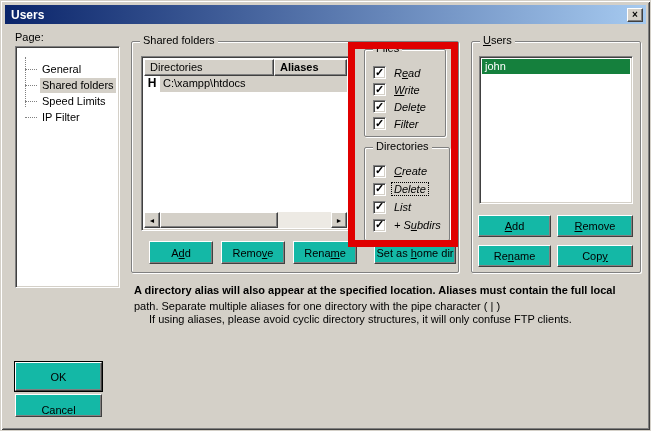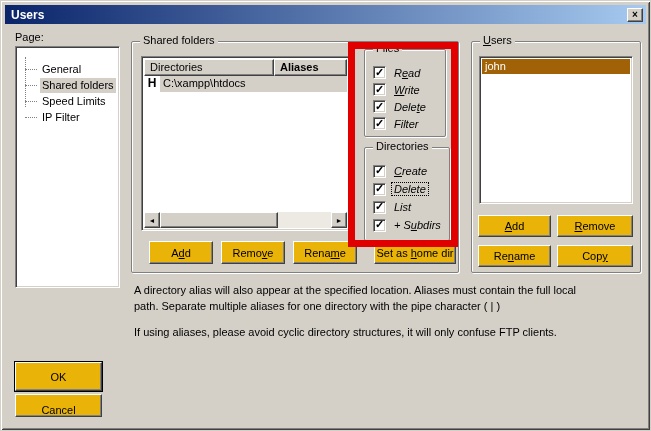--- a/index.html
+++ b/index.html
@@ -30,21 +30,21 @@
     box-shadow: inset 1px 1px 0 #404040, inset -1px -1px 0 #D4D0C8;
   }
   .groupbox {
     position:absolute; border:1px solid #808080; border-radius:2px;
     box-shadow: 1px 1px 0 #FFFFFF, inset 1px 1px 0 #FFFFFF;
   }
   .groupbox > .legend {
     position:absolute; top:-8px; left:8px; background:#D4D0C8; padding:0 3px; white-space:nowrap;
   }
   .btn {
-    position:absolute; background:#eab308;
+    position:absolute; background:#14b8a6;
     border:1px solid; border-color:#FFFFFF #404040 #404040 #FFFFFF;
     box-shadow: inset -1px -1px 0 #808080;
     display:flex; align-items:center; justify-content:center; font-size:11px; white-space:nowrap;
   }
   .btn.default { outline:1px solid #000; }
   
   .tree { position:absolute; left:14px; top:45px; width:105px; height:242px; }
   .tree-inner { position:absolute; inset:2px; overflow:hidden; }
   .tree-vline { position:absolute; left:7px; top:8px; height:50px; border-left:1px dotted #808080; }
   .tree-item { position:relative; height:16px; line-height:15px; padding-left:22px; white-space:nowrap; }
@@ -87,21 +87,21 @@
     display:flex; align-items:center; justify-content:center;
   }
   .checkbox .check { visibility:hidden; font-size:11px; font-weight:bold; line-height:1; margin-top:-1px; }
   .checkbox.checked .check { visibility:visible; }
   .cb-label { margin-left:6px; white-space:nowrap; padding:0 2px;font-style:italic; }
   .cb-label.focused { outline:1px dotted #000; }
   
   .userlist { position:absolute; left:478px; top:55px; width:154px; height:148px; }
   .ul-inner { position:absolute; inset:2px; background:#fff; overflow:hidden; }
   .user-row { height:15px; line-height:14px; padding-left:3px; }
-  .user-row.selected { background:#a16207; color:#fff; }
+  .user-row.selected { background:#15803d; color:#fff; }
   
   .annotation { position:absolute; left:347px; top:41px; width:110px; height:205px; border:7px solid #E00000; z-index:50; pointer-events:none; }
   .note { position:absolute; left:133px; line-height:16px; white-space:nowrap; }
   u { text-decoration:underline; }
 </style>
 </head>
 <body>
 
 <div class="window">
 
@@ -241,23 +241,23 @@
   <div class="btn" style="left:556px; top:214px; width:76px; height:22px;">
       <span><u>R</u>emove</span>
     </div>
   <div class="btn" style="left:477px; top:244px; width:73px; height:22px;">
       <span>Re<u>n</u>ame</span>
     </div>
   <div class="btn" style="left:556px; top:244px; width:76px; height:22px;">
       <span>Cop<u>y</u></span>
     </div>
 
-  <div class="note" style="top:281px;">A directory alias will also appear at the specified location. Aliases must contain the full local</div>
+  <div class="note" style="top:281px;font-weight:bold;">A directory alias will also appear at the specified location. Aliases must contain the full local</div>
   <div class="note" style="top:297px;">path. Separate multiple aliases for one directory with the pipe character ( | )</div>
-  <div class="note" style="top:323px;">If using aliases, please avoid cyclic directory structures, it will only confuse FTP clients.</div>
+  <div class="note" style="top:310px;margin-left:15px;">If using aliases, please avoid cyclic directory structures, it will only confuse FTP clients.</div>
 
   <div class="btn default" style="left:14px; top:361px; width:87px; height:29px;">
       <span>OK</span>
     </div>
   <div class="btn" style="left:14px; top:393px; width:87px; height:23px;align-items:flex-end;">
       <span>Cancel</span>
     </div>
 
 </div>
 

